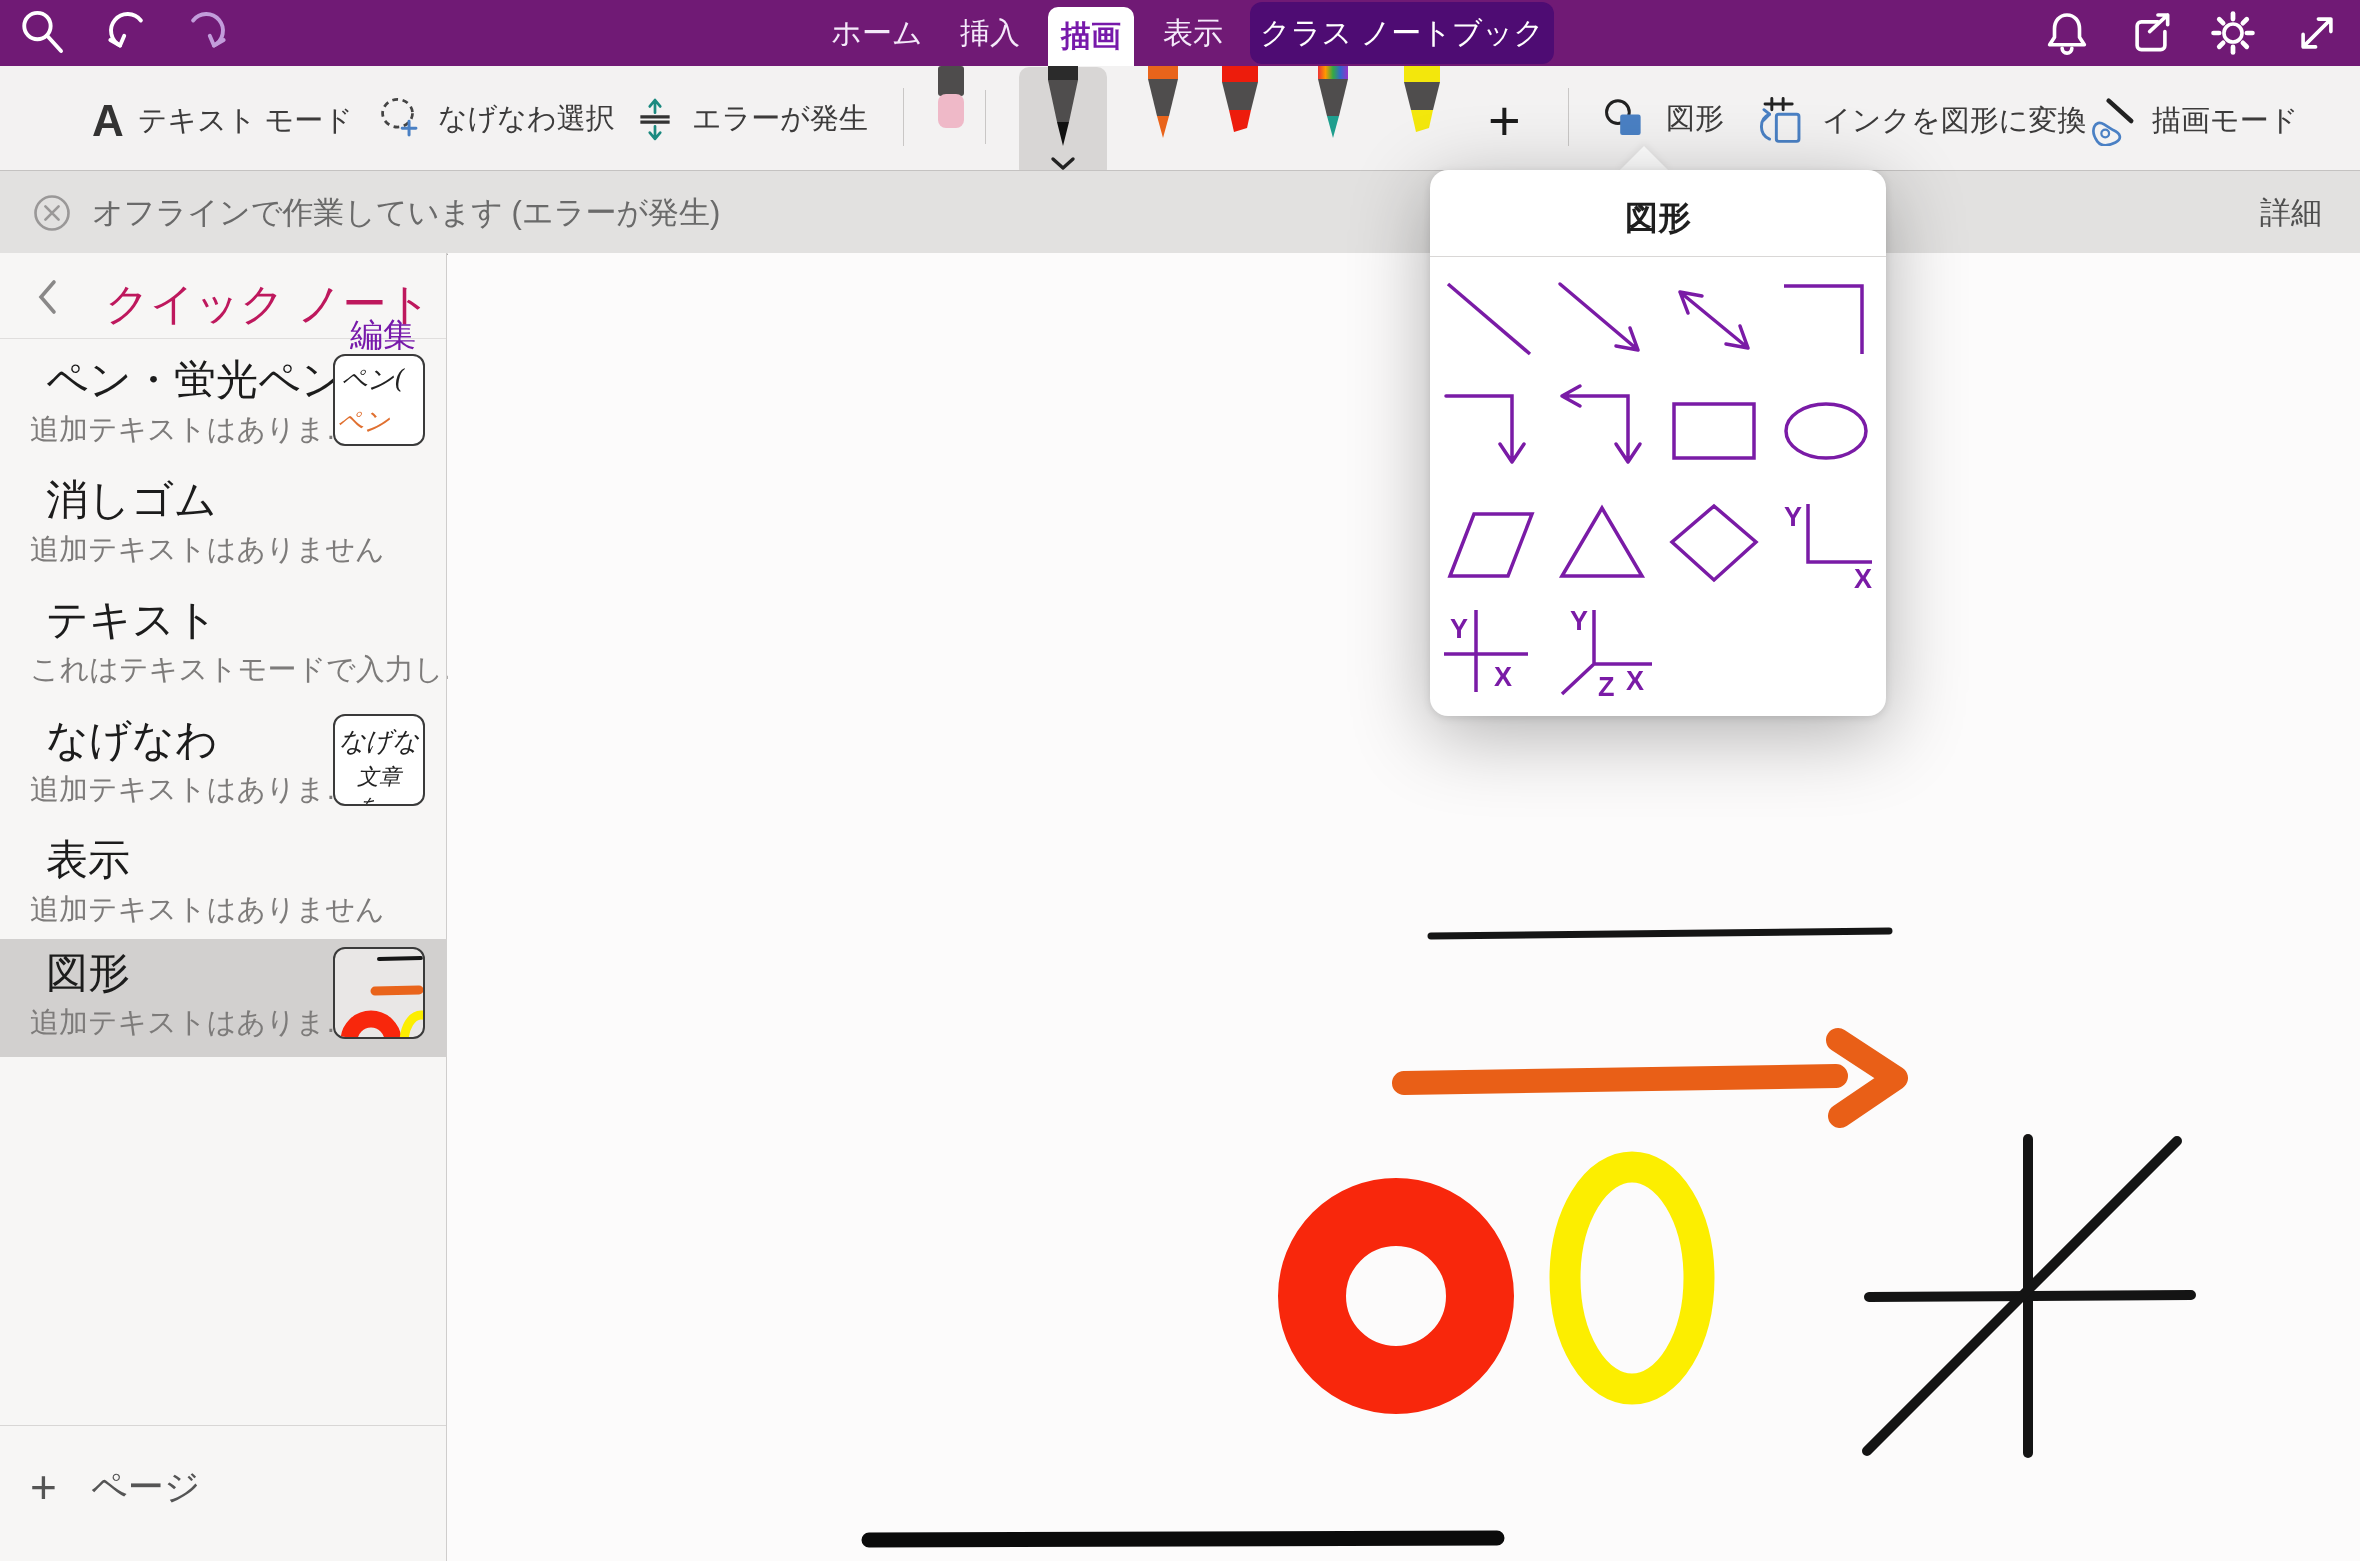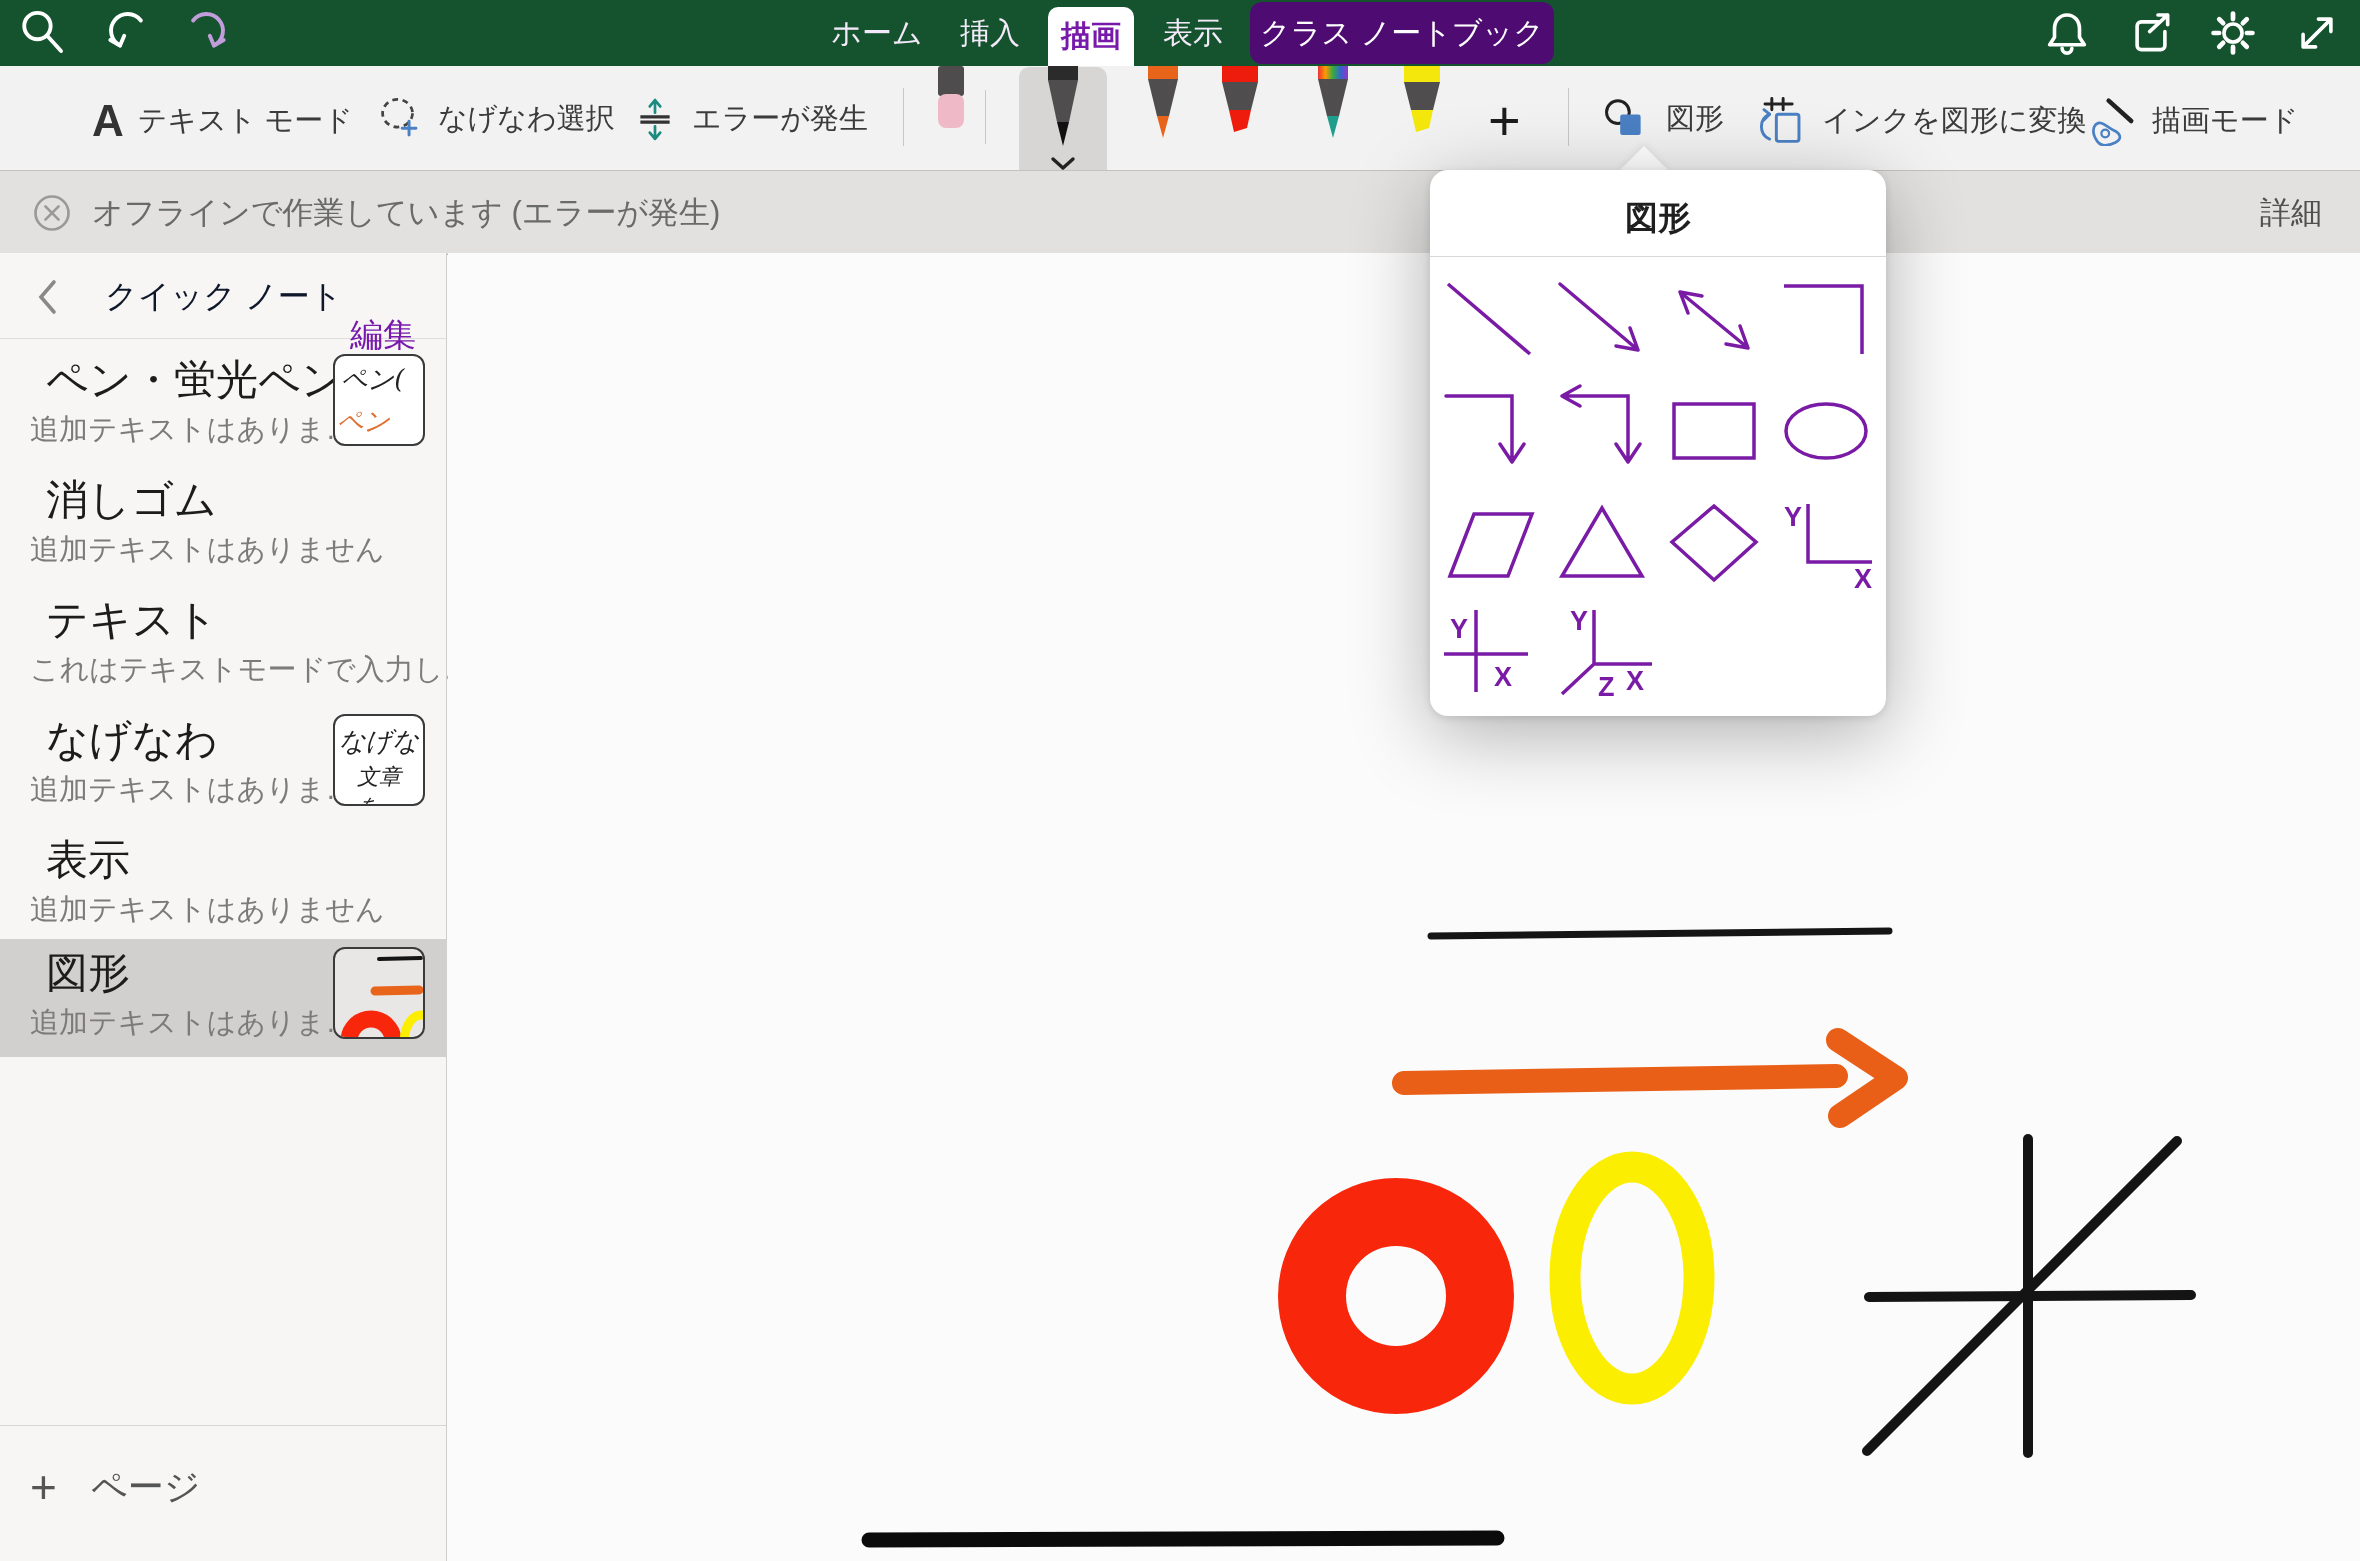--- a/index.html
+++ b/index.html
@@ -1,19 +1,19 @@
 <!DOCTYPE html>
 <html><head>
 <meta charset="utf-8">
 <style>
   html,body{margin:0;padding:0;background:#888;}
   #stage{position:relative;width:2360px;height:1561px;overflow:hidden;
          font-family:"Liberation Sans","DejaVu Sans",sans-serif;background:#fcfbfb;}
   
-  .topbar{position:absolute;left:0;top:0;width:2360px;height:66px;background:#14532d;}
+  .topbar{position:absolute;left:0;top:0;width:2360px;height:66px;background:#701a75;}
   .tb-icon{position:absolute;top:8px;width:50px;height:50px;}
   .tab{position:absolute;top:0;height:66px;display:flex;align-items:center;justify-content:center;
        color:#f4e9fa;font-size:30px;white-space:nowrap;cursor:pointer;}
   .tab.active{background:#ffffff;color:#7719aa;font-weight:bold;border-radius:10px 10px 0 0;top:7px;height:59px;}
   .tab.dark{background:#4e0c73;color:#fff;border-radius:12px;top:2px;height:62px;}
   
   .toolbar{position:absolute;left:0;top:66px;width:2360px;height:104px;background:#f3f2f2;
            border-bottom:1px solid #cfcdcd;}
   .tool{position:absolute;display:flex;align-items:center;gap:14px;color:#3c3b3b;font-size:29px;white-space:nowrap;}
   .vdiv{position:absolute;top:22px;width:1px;height:58px;background:#c9c7c6;}
@@ -21,21 +21,21 @@
   .pen-tile{position:absolute;left:1019px;top:1px;width:88px;height:112px;background:#d8d6d5;border-radius:10px;}
   
   .notif{position:absolute;left:0;top:170px;width:2360px;height:83px;background:#e2e1e0;
          border-top:1px solid #c4c2c1;border-bottom:1px solid #aeacab;display:flex;align-items:center;}
   .notif-text{color:#6a6a6a;font-size:31px;margin-left:18px;}
   .notif-action{position:absolute;right:38px;color:#4f4f4f;font-size:31px;cursor:pointer;}
   
   .sidebar{position:absolute;left:0;top:253px;width:447px;height:1308px;background:#f7f6f5;
            border-right:1px solid #cfcdcc;box-sizing:border-box;}
   .side-head{position:absolute;left:0;top:0;width:100%;height:85px;border-bottom:1px solid #e0dedd;}
-  .side-title{position:absolute;left:105px;top:22px;font-size:32px;color:#0f172a;}
+  .side-title{position:absolute;left:105px;top:22px;font-size:44px;color:#be185d;}
   .side-edit{position:absolute;right:30px;top:24px;font-size:33px;color:#7719aa;cursor:pointer;margin-top:36px;}
   .side-item{position:absolute;left:0;width:447px;height:115px;cursor:pointer;}
   .side-item.selected{background:#d2d0cf;}
   .si-title{position:absolute;left:46px;top:6px;font-size:42px;color:#1c1c1c;
             font-family:"DejaVu Serif","Liberation Serif",serif;}
   .si-sub{position:absolute;left:30px;top:64px;font-size:29px;color:#7d7b7a;white-space:nowrap;}
   .si-thumb{position:absolute;right:22px;top:8px;width:88px;height:88px;background:#fff;
             border:2px solid #3a3a3a;border-radius:12px;overflow:hidden;}
   .side-foot{position:absolute;left:0;top:1172px;width:100%;height:136px;border-top:1px solid #d8d6d5;}
   .add-page{position:absolute;left:30px;top:34px;display:flex;align-items:center;gap:34px;

